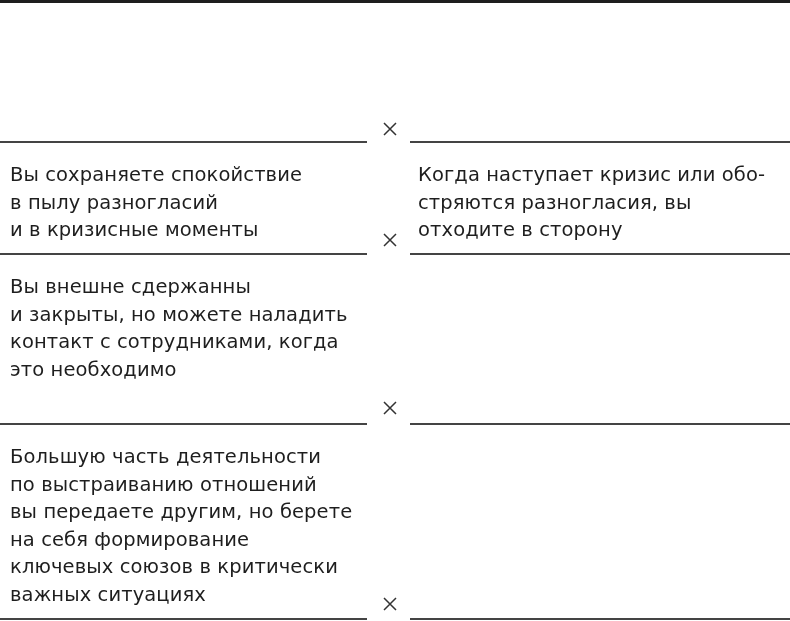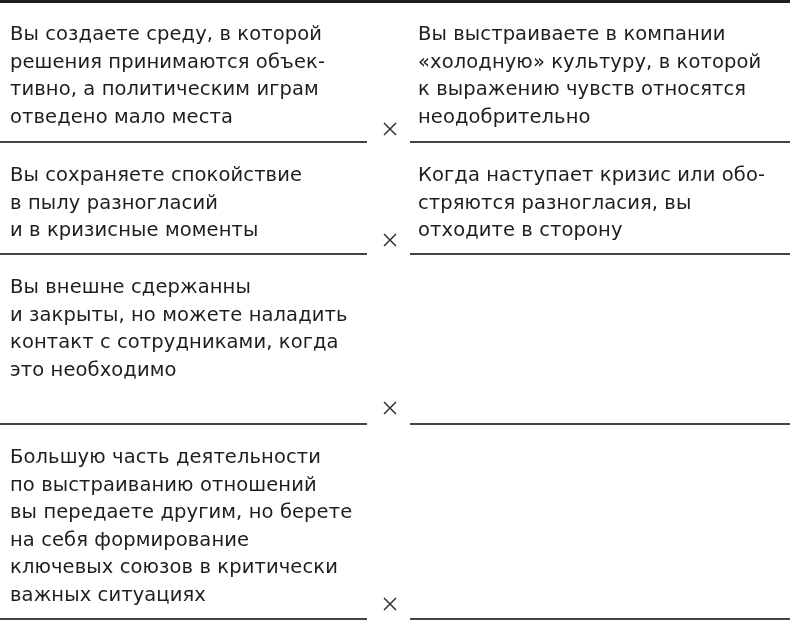--- a/index.html
+++ b/index.html
@@ -14,28 +14,20 @@
     .rule.left { left: 0; width: 367px; }
     .rule.right { left: 410px; width: 380px; }
     .cross { position: absolute; left: 381px; width: 18px; height: 18px; }
   </style>
 </head>
 <body>
 
 <div class="top-rule"></div>
 
 <div class="row" style="top:20px;height:124px;">
-  <div class="cell left">Вы создаете среду, в которой
-решения принимаются объек-
-тивно, а политическим играм
-отведено мало места</div>
-  <div class="cell right">Вы выстраиваете в компании
-«холодную» культуру, в которой
-к выражению чувств относятся
-неодобрительно</div>
   <svg class="cross" style="top:100px;" viewBox="0 0 18 18">
       <path d="M3 3 L15 15 M15 3 L3 15" stroke="#333" stroke-width="1.5" fill="none"></path>
     </svg>
   <div class="rule left" style="top:121px;"></div>
   <div class="rule right" style="top:121px;"></div>
 </div>
 
 <div class="row" style="top:161px;height:95px;">
   <div class="cell right">Когда наступает кризис или обо-
 стряются разногласия, вы

